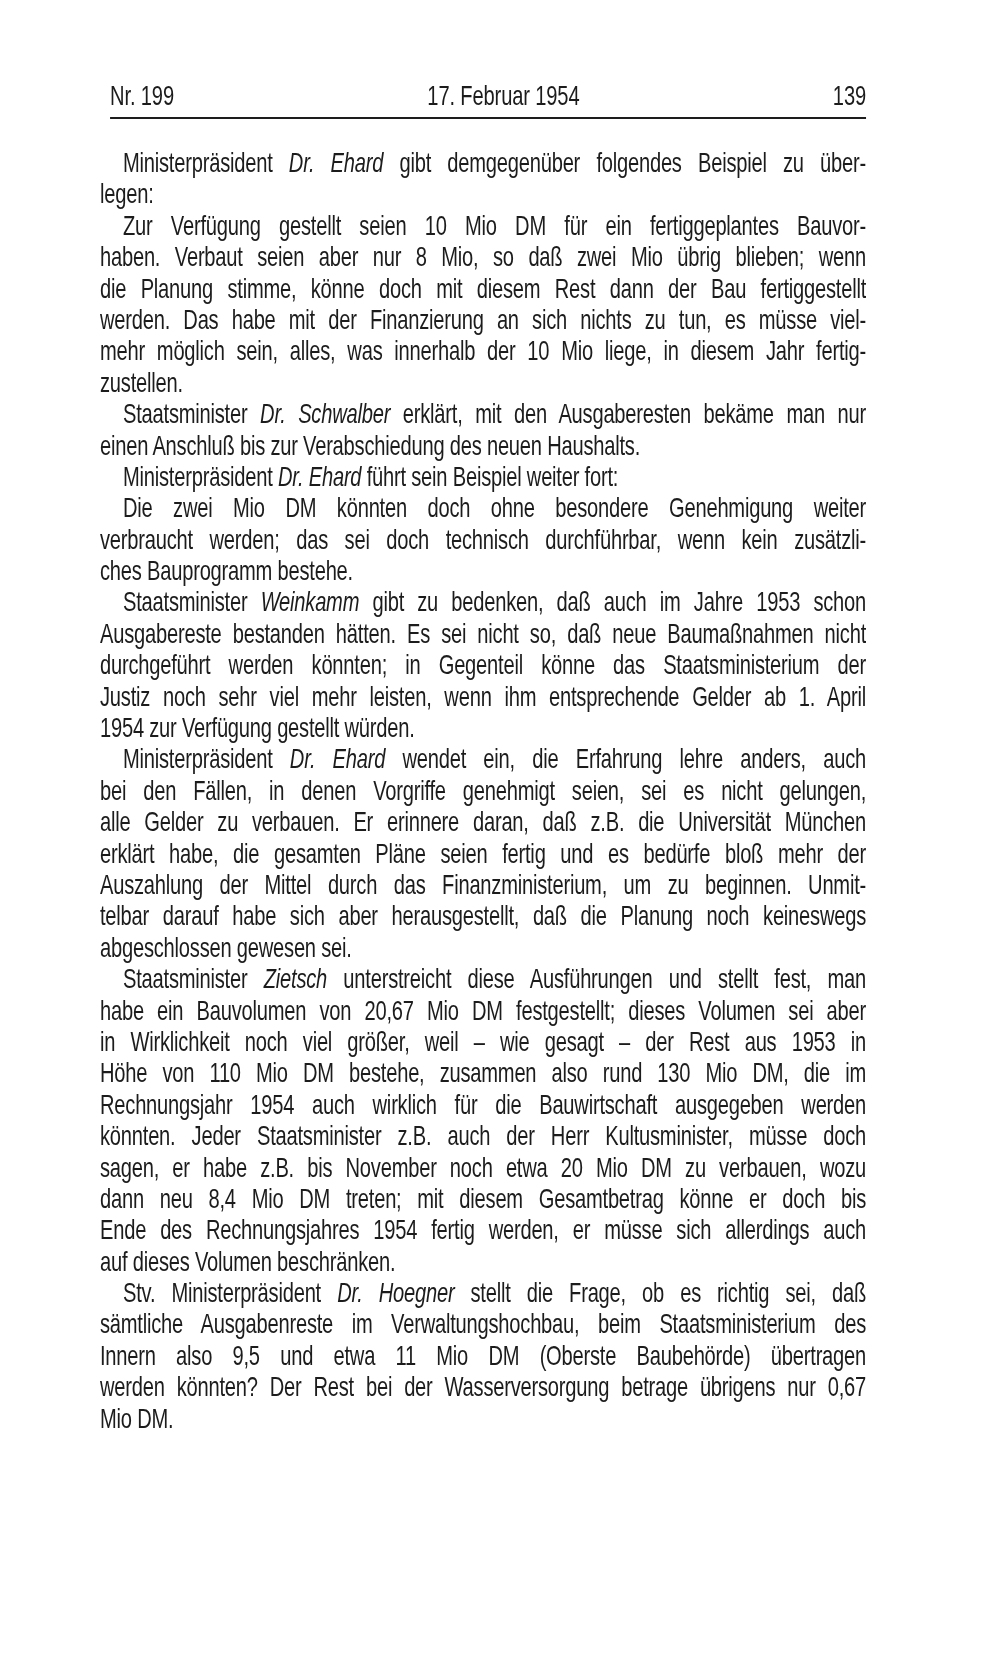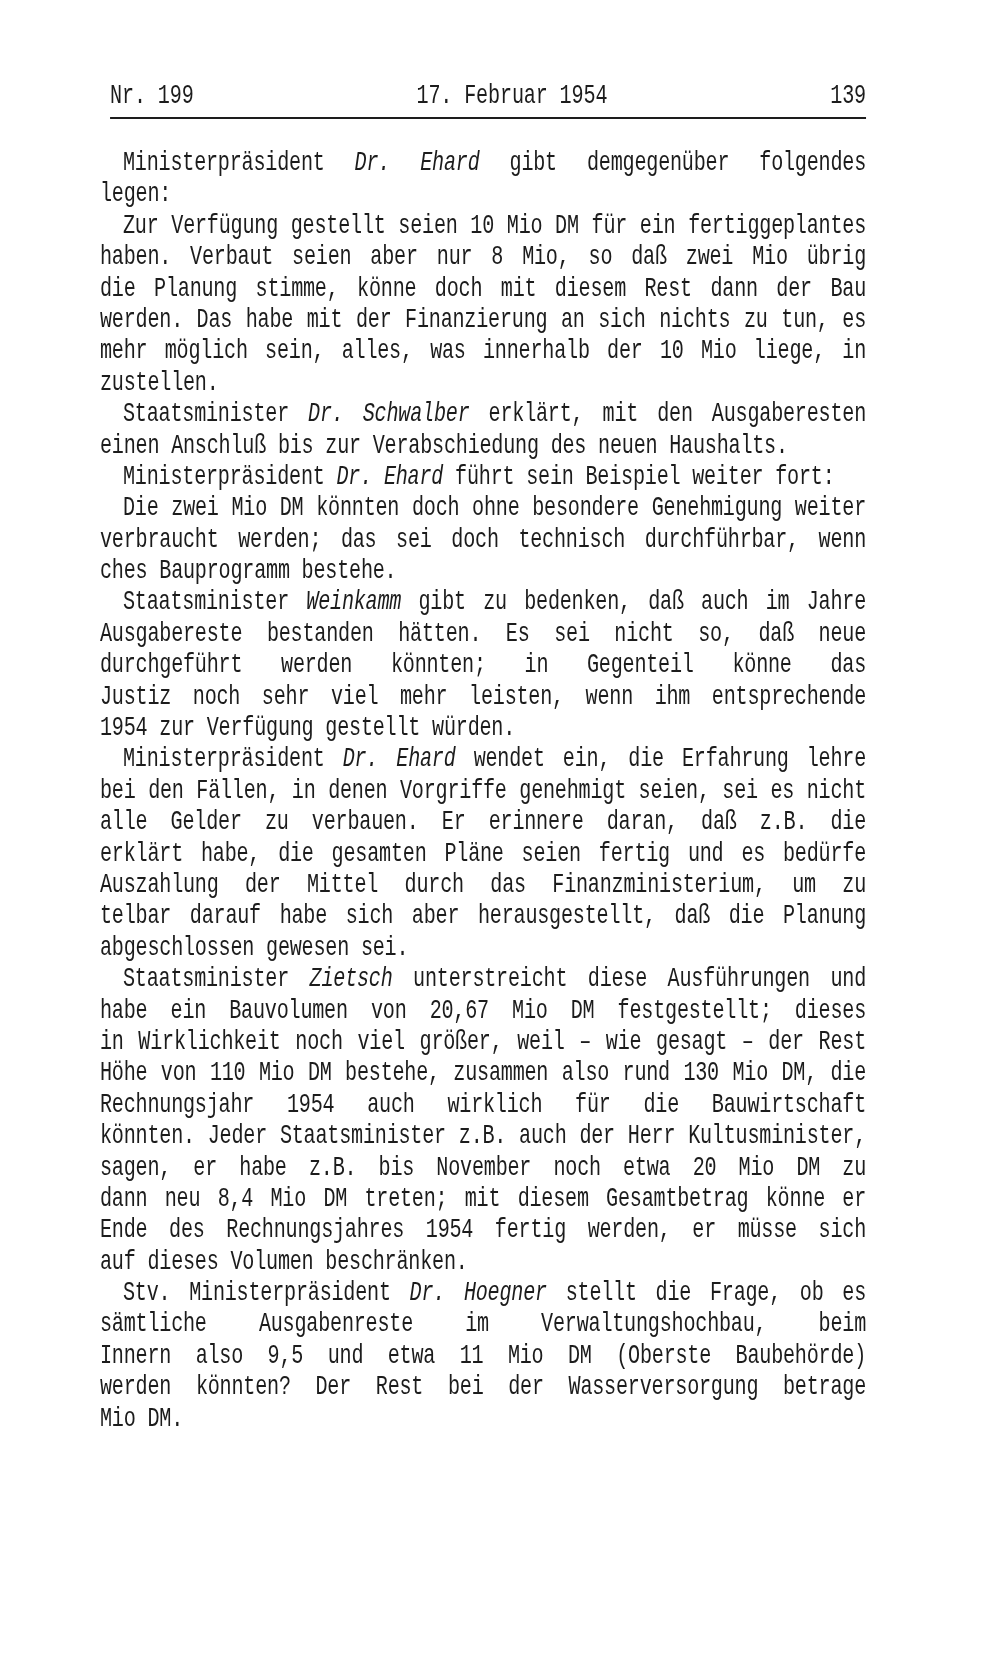--- a/index.html
+++ b/index.html
@@ -6,21 +6,21 @@
     margin: 0;
     padding: 0;
     overflow: hidden;
     background: #ffffff;
   }
   .page {
     position: relative;
     width: 1000px;
     height: 1666px;
     background: #ffffff;
-    font-family: Liberation Mono, monospace;
+    font-family: Liberation Sans, sans-serif;
     color: #1c1c1c;
     overflow: hidden;
   }
   
   .scale-wrap {
     position: absolute;
     left: 100px;
     top: 0;
     width: 1066px;
     height: 1666px;

